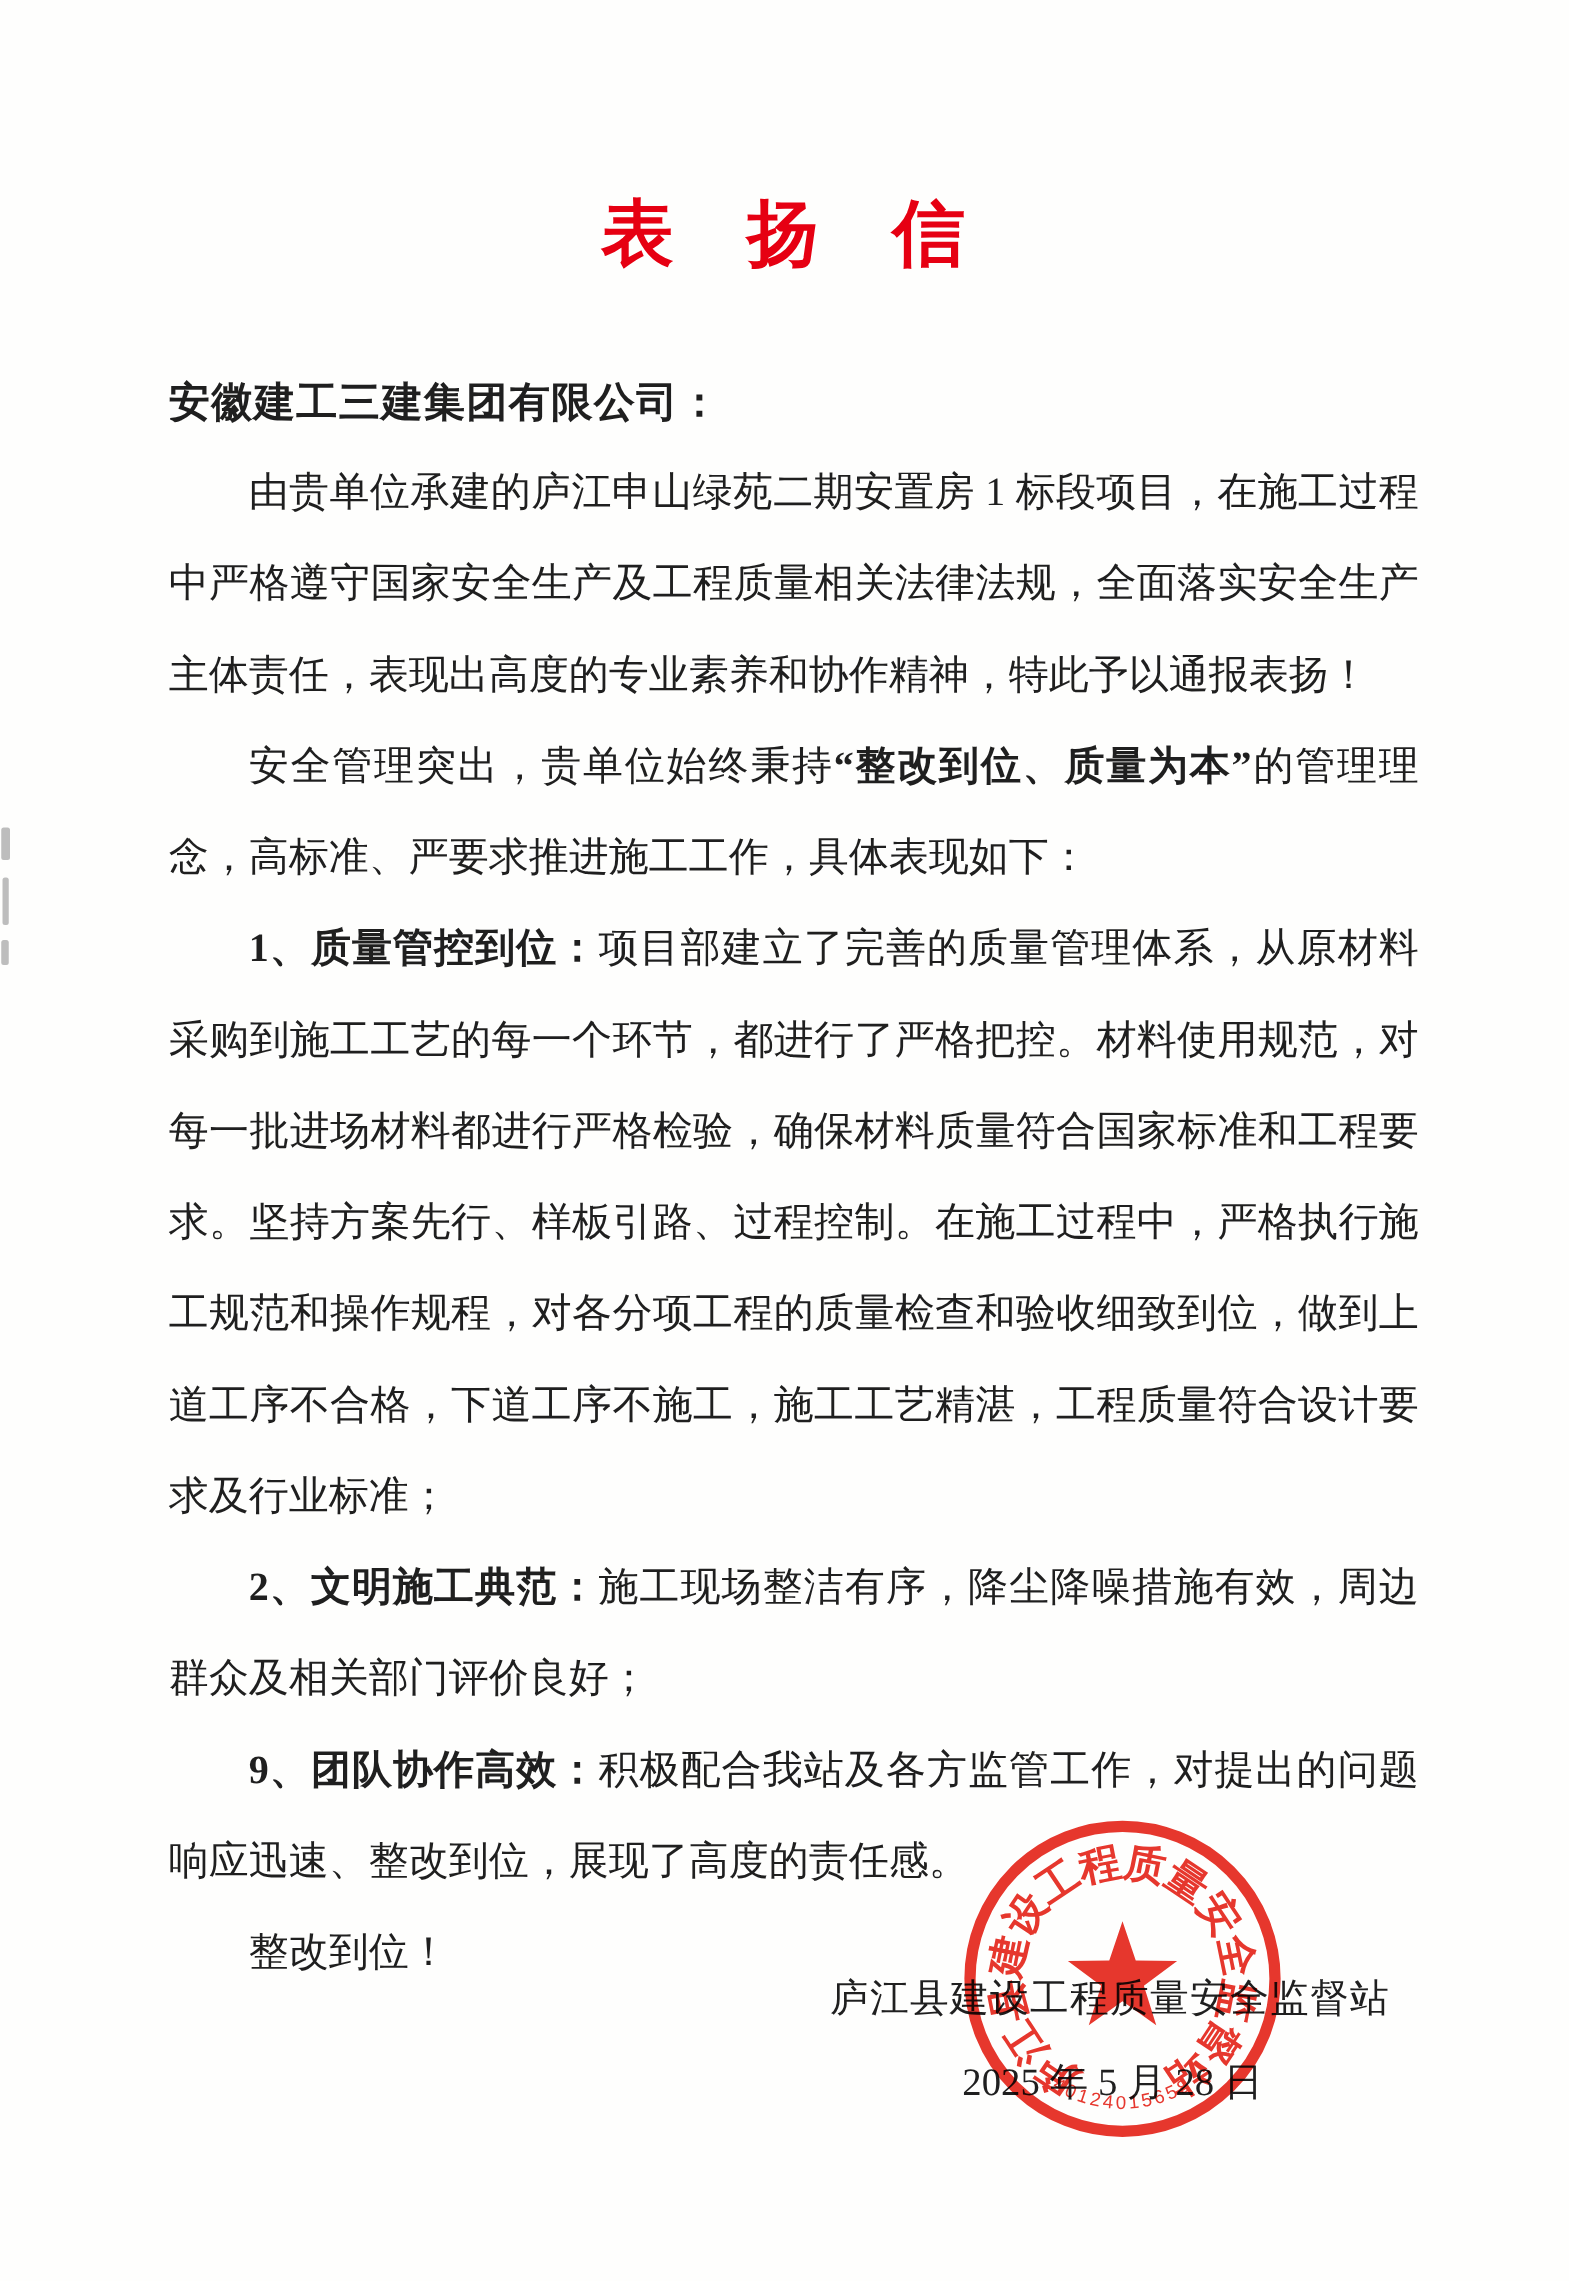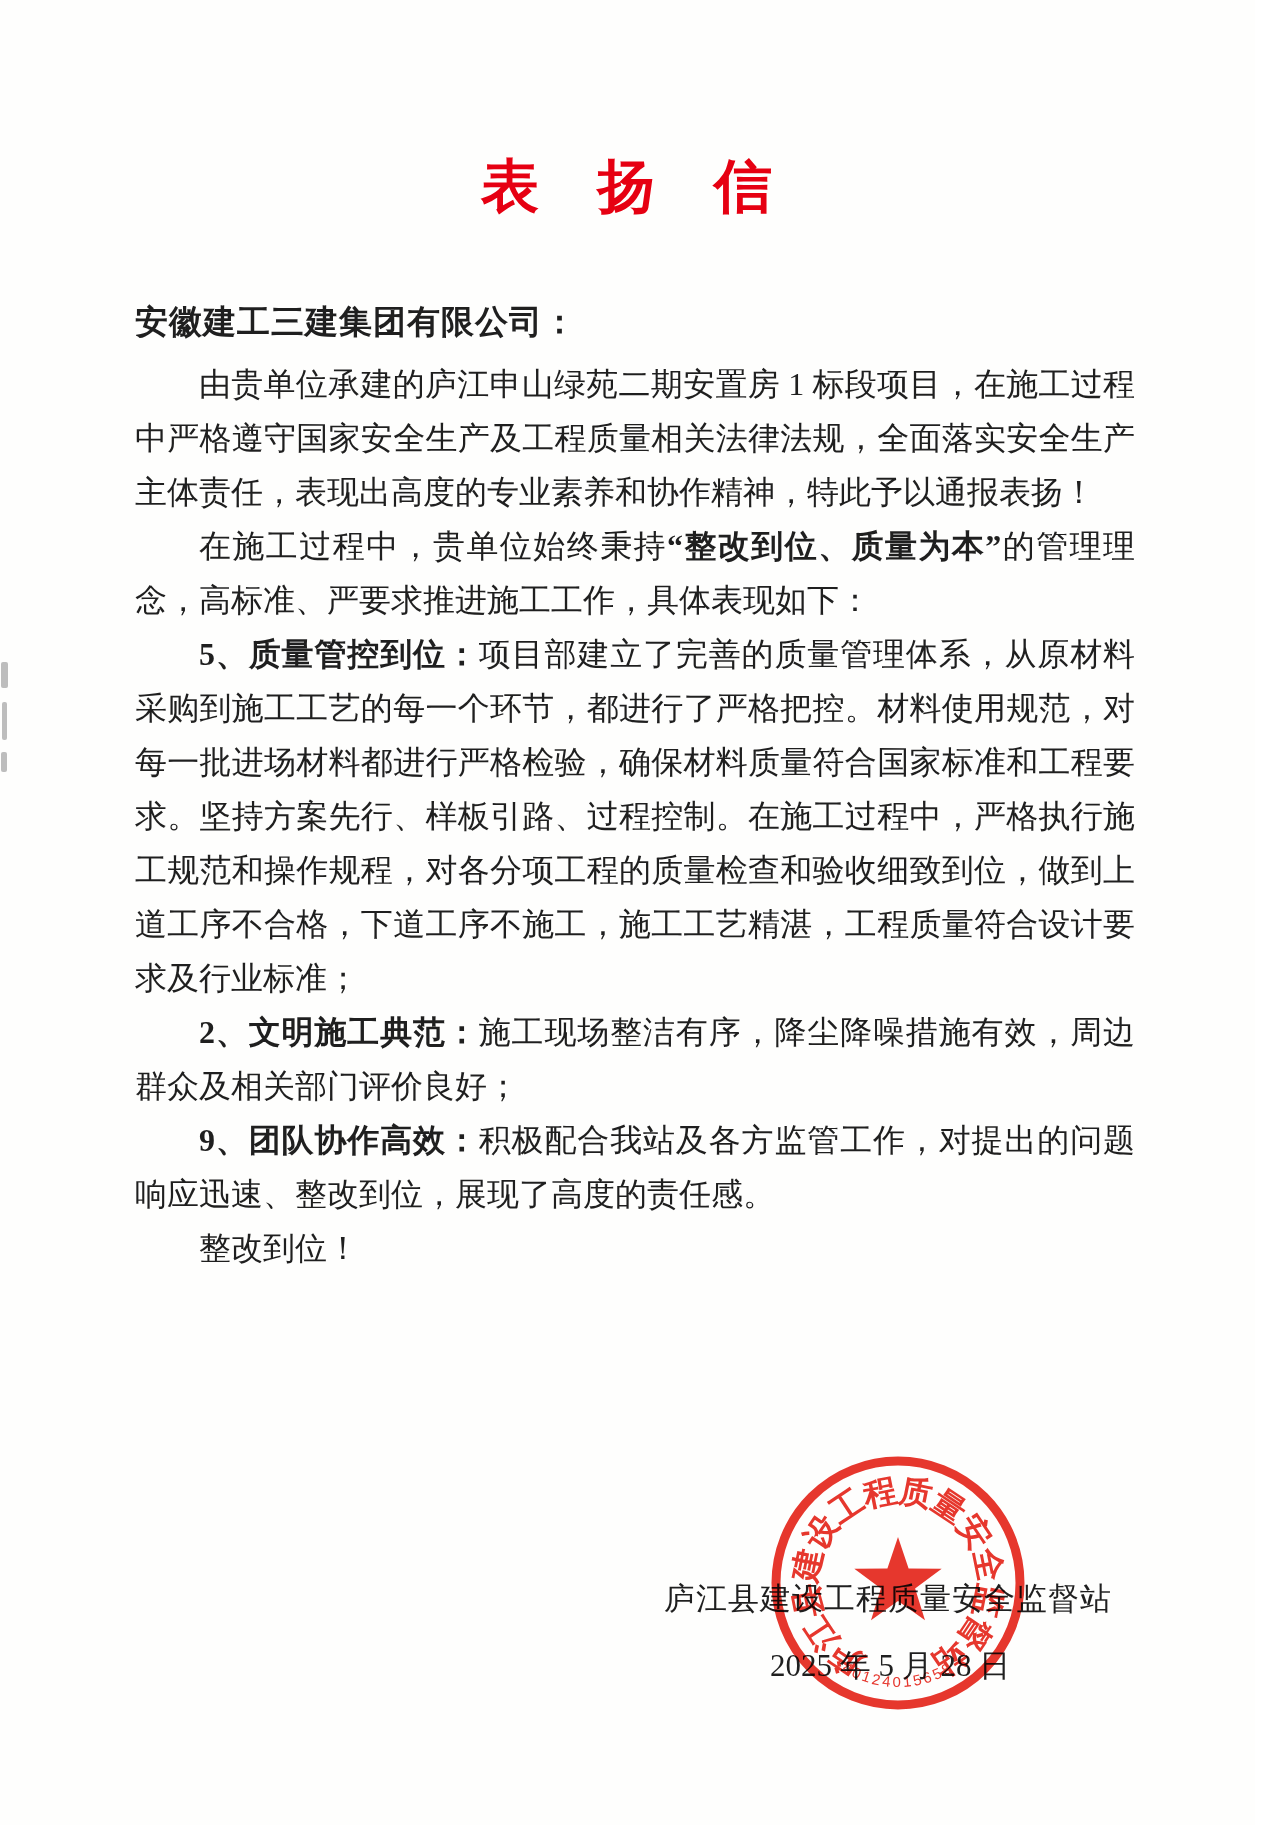--- a/index.html
+++ b/index.html
@@ -27,21 +27,21 @@
     top:300px; left:135px;
     font-size:33px;
     font-weight:bold;
     letter-spacing:1px;
   }
   .body-text {
     position:absolute;
     top:357px; left:135px;
     width:1000px;
     font-size:32px;
-    line-height:54px;
+    line-height:73px;
     text-align:justify;
     text-justify:inter-character;
   }
   .body-text p { margin:0; text-indent:2em; }
   .body-text .seg-bold { font-weight:bold; }
   .signature {
     position:absolute;
     top:1578px; left:888px;
     transform:translateX(-50%);
     font-size:31px;
@@ -81,22 +81,22 @@
 <body>
 
 <div class="page">
 
   <h1 class="title">表 扬 信</h1>
 
   <div class="salutation">安徽建工三建集团有限公司：</div>
 
   <div class="body-text" id="paragraphs">
       <p><span>由贵单位承建的庐江申山绿苑二期安置房 1 标段项目，在施工过程中严格遵守国家安全生产及工程质量相关法律法规，全面落实安全生产主体责任，表现出高度的专业素养和协作精神，特此予以通报表扬！</span></p>
-      <p><span>在施工过程中，贵单位始终秉持</span><span class="seg-bold">“整改到位、质量为本”</span><span>的管理理念，高标准、严要求推进施工工作，具体表现如下：</span></p>
-      <p><span class="seg-bold">5、质量管控到位：</span><span>项目部建立了完善的质量管理体系，从原材料采购到施工工艺的每一个环节，都进行了严格把控。材料使用规范，对每一批进场材料都进行严格检验，确保材料质量符合国家标准和工程要求。坚持方案先行、样板引路、过程控制。在施工过程中，严格执行施工规范和操作规程，对各分项工程的质量检查和验收细致到位，做到上道工序不合格，下道工序不施工，施工工艺精湛，工程质量符合设计要求及行业标准；</span></p>
+      <p><span>安全管理突出，贵单位始终秉持</span><span class="seg-bold">“整改到位、质量为本”</span><span>的管理理念，高标准、严要求推进施工工作，具体表现如下：</span></p>
+      <p><span class="seg-bold">1、质量管控到位：</span><span>项目部建立了完善的质量管理体系，从原材料采购到施工工艺的每一个环节，都进行了严格把控。材料使用规范，对每一批进场材料都进行严格检验，确保材料质量符合国家标准和工程要求。坚持方案先行、样板引路、过程控制。在施工过程中，严格执行施工规范和操作规程，对各分项工程的质量检查和验收细致到位，做到上道工序不合格，下道工序不施工，施工工艺精湛，工程质量符合设计要求及行业标准；</span></p>
       <p><span class="seg-bold">2、文明施工典范：</span><span>施工现场整洁有序，降尘降噪措施有效，周边群众及相关部门评价良好；</span></p>
       <p><span class="seg-bold">9、团队协作高效：</span><span>积极配合我站及各方监管工作，对提出的问题响应迅速、整改到位，展现了高度的责任感。</span></p>
       <p><span>整改到位！</span></p>
     </div>
 
   <div class="signature">庐江县建设工程质量安全监督站</div>
 
   <div class="date">2025 年 5 月 28 日</div>
 
   <svg class="seal" id="seal" viewBox="0 0 280 280">

